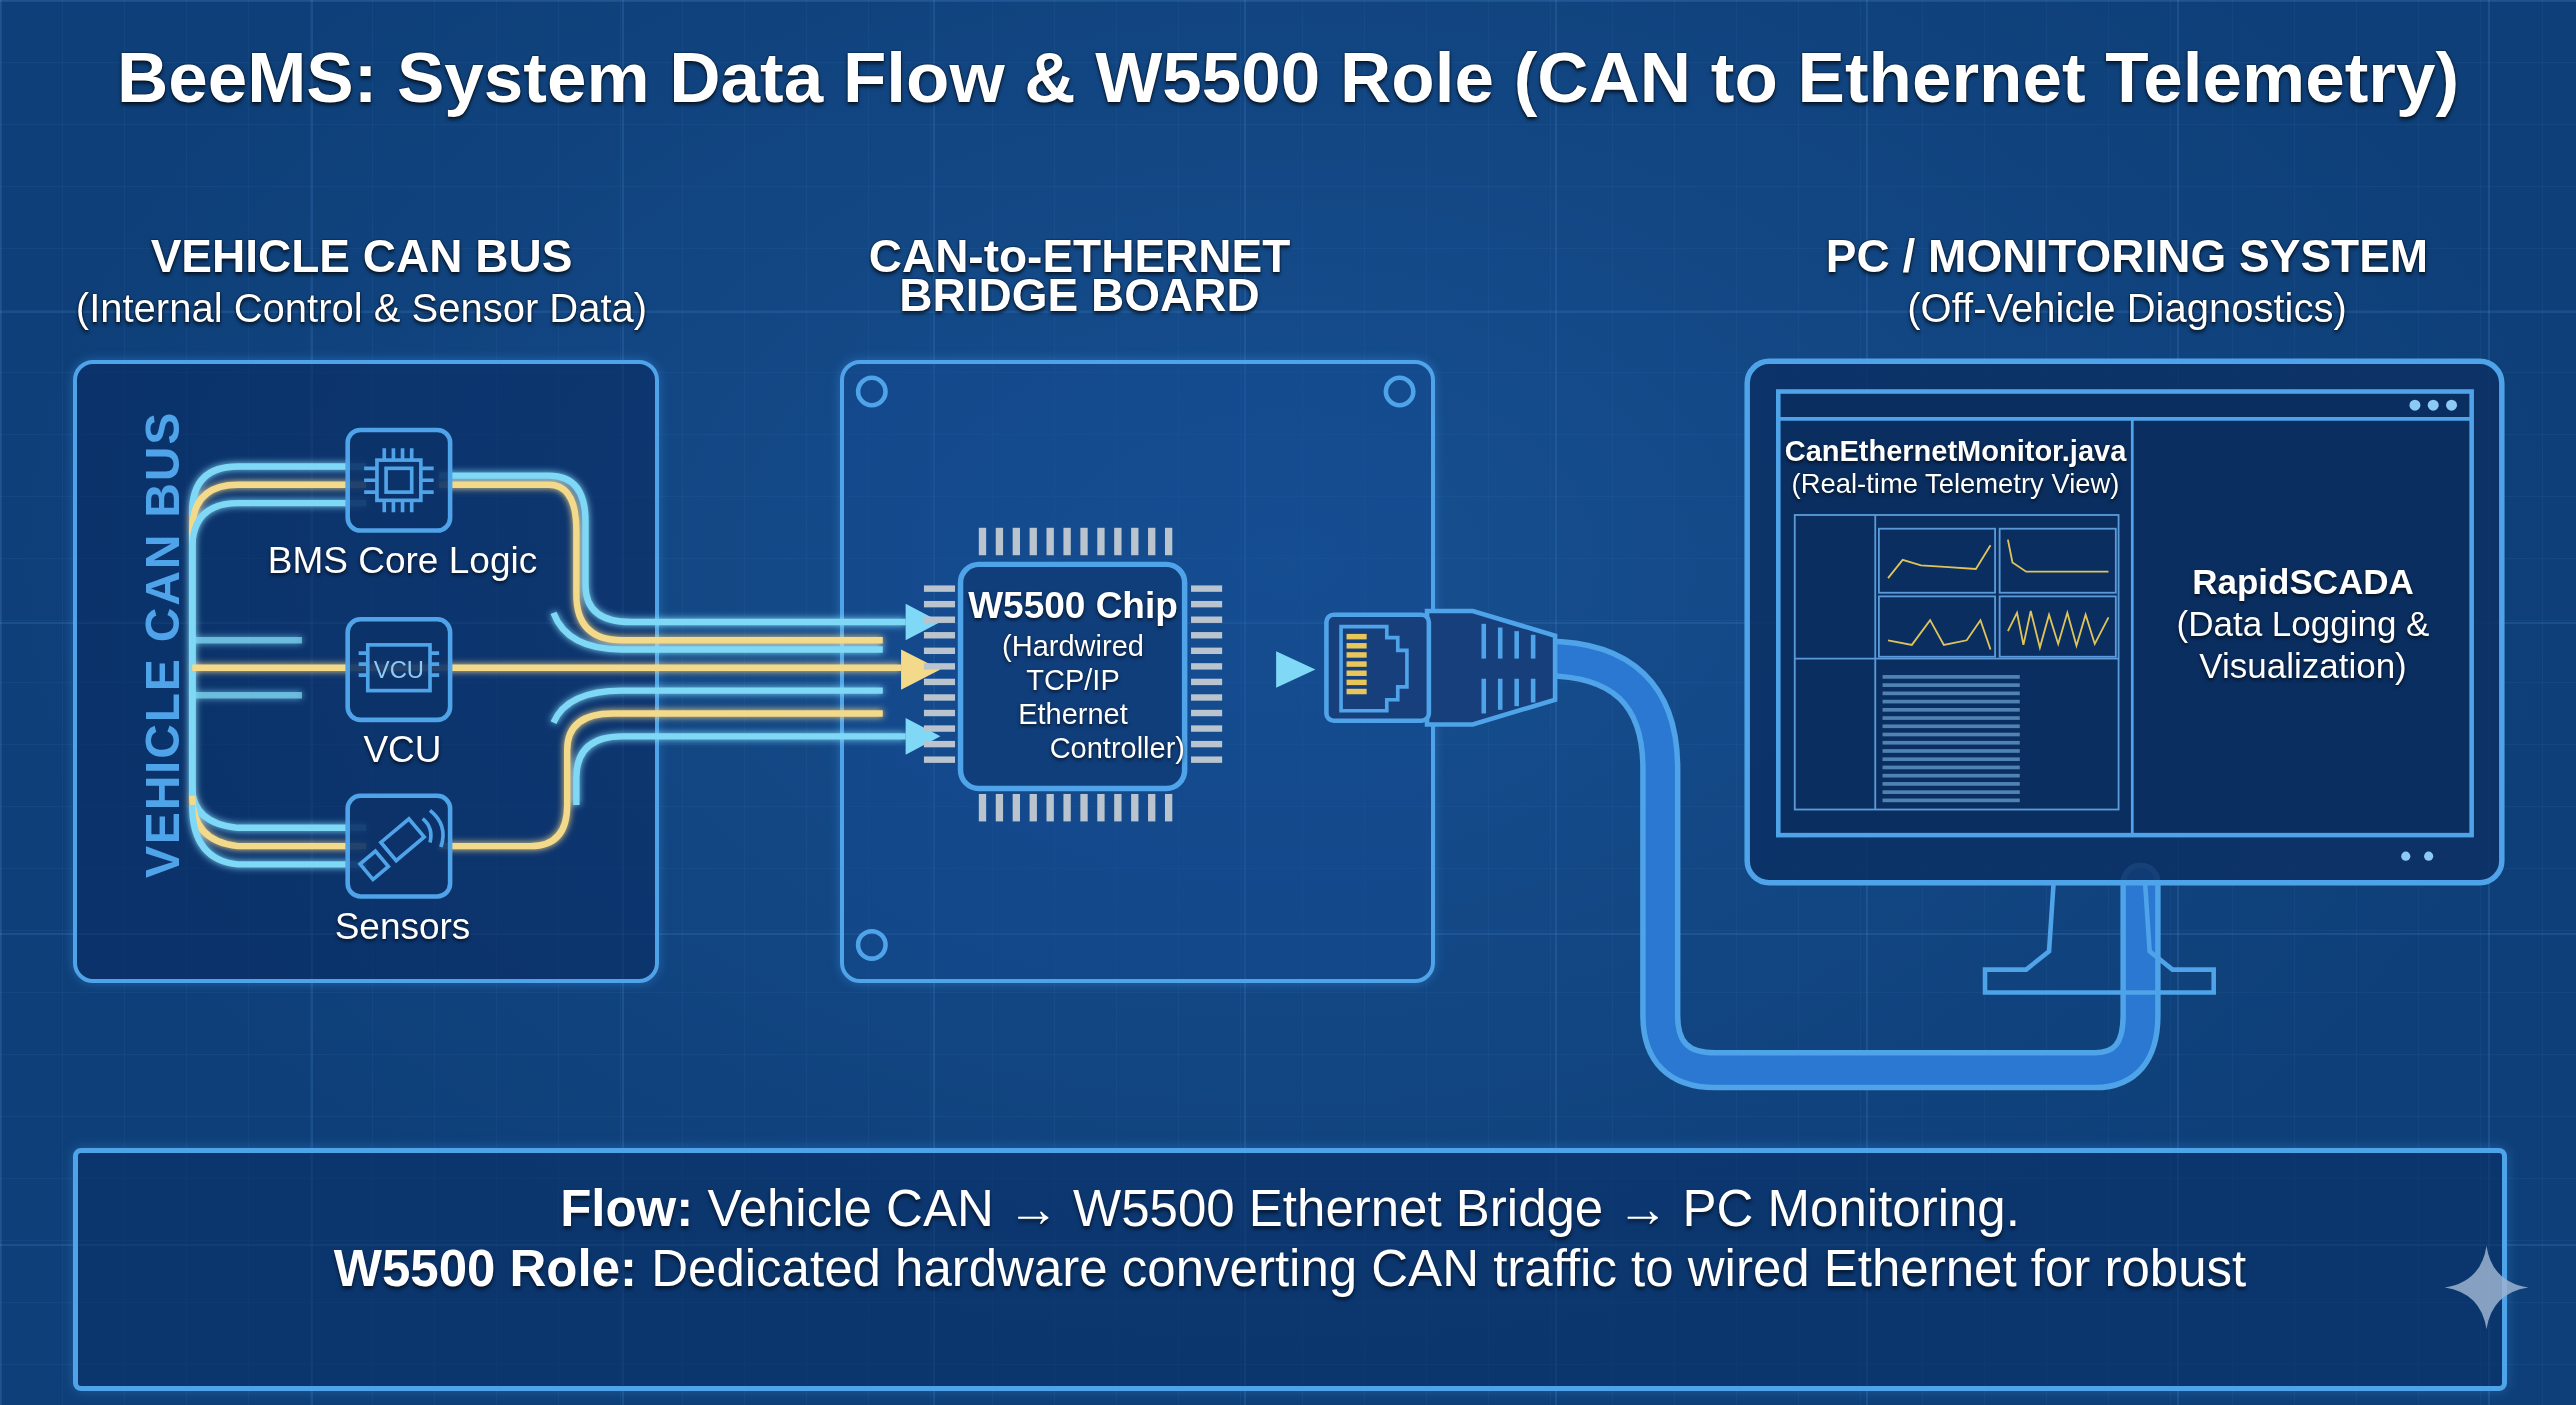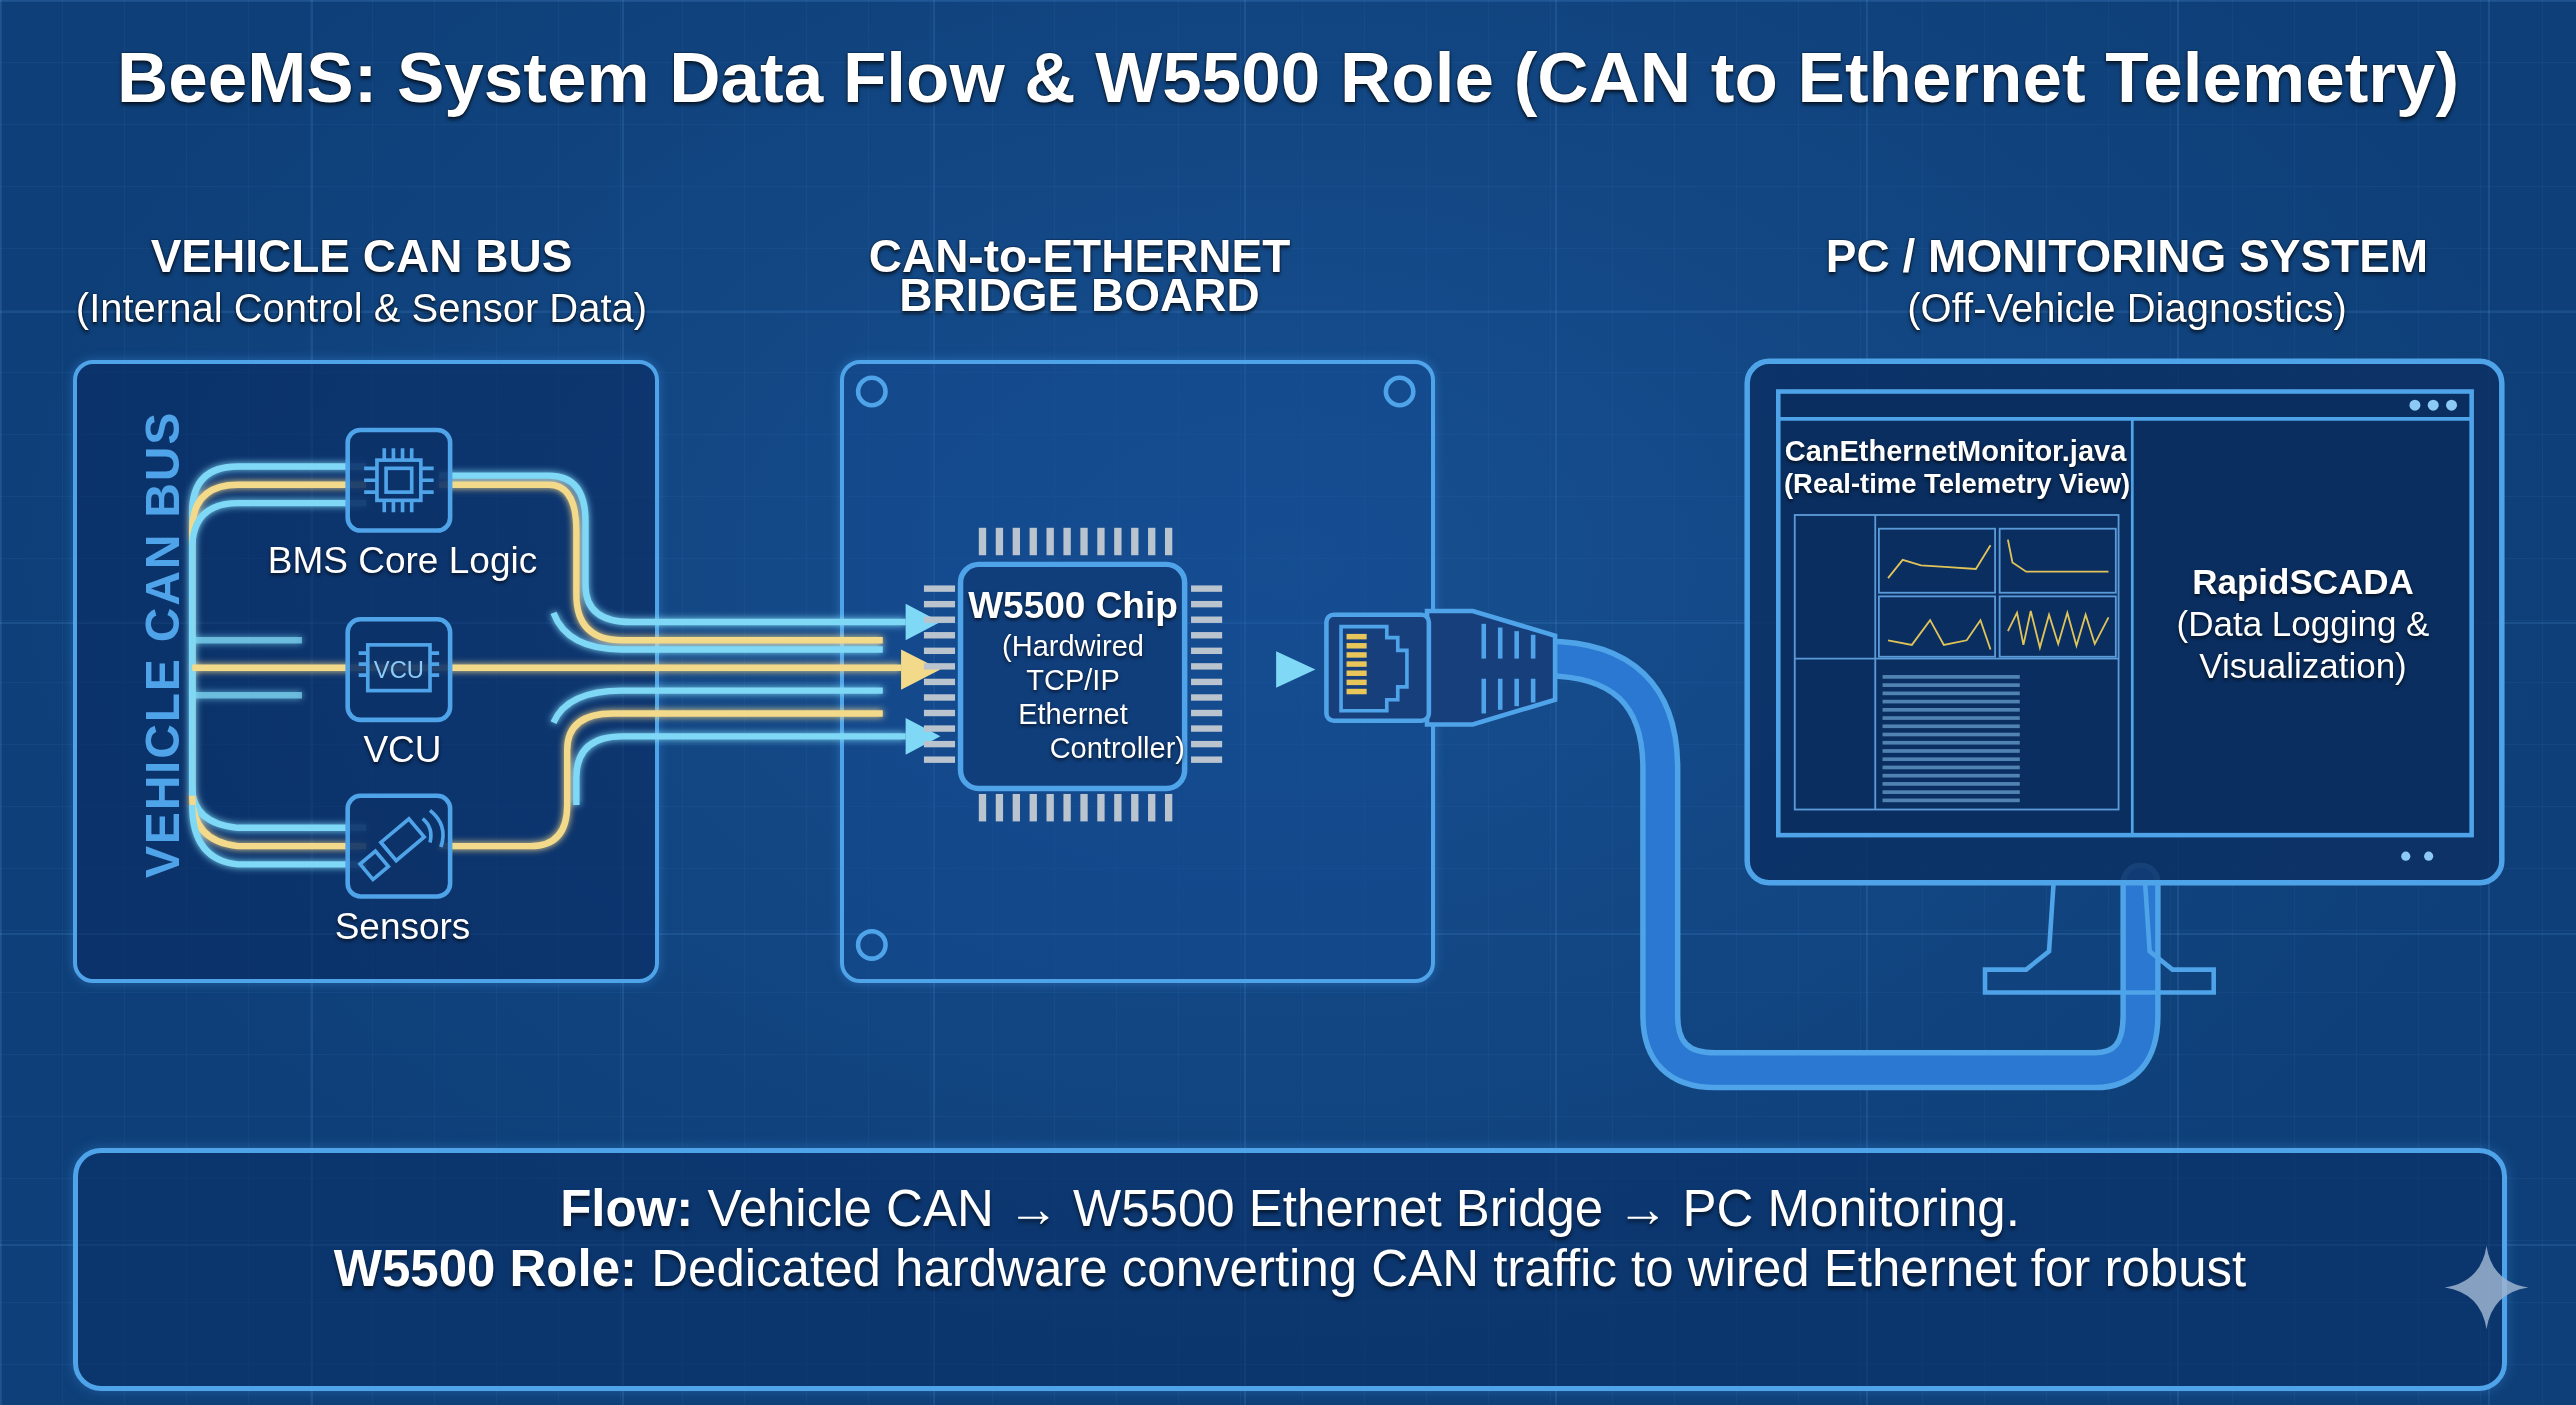--- a/index.html
+++ b/index.html
@@ -15,21 +15,21 @@
       linear-gradient(90deg, rgba(90,150,220,0.07) 0.9px, transparent 0.9px);
     background-size: 100% 100%, 311px 311px, 311px 311px, 62px 62px, 62px 62px;
   }
   .txt { position:absolute; text-align:center; text-shadow:0 2.7px 3.7px rgba(0,0,0,0.6), 0 0 1.8px #000; white-space:nowrap; }
   .title { left:0; width:2576px; top:37px; font-size:71px; font-weight:bold; }
   .sec-h { font-size:46px; font-weight:bold; line-height:55px; }
   .sec-s { font-size:40px; line-height:49px; }
   .panel { position:absolute; border:4.6px solid #4fa3e8; border-radius:20px; box-shadow:0 0 11px rgba(80,170,255,0.35); }
   #diagram { position:absolute; left:0; top:0; }
   .lbl { position:absolute; text-align:center; text-shadow:0 1.8px 3.7px rgba(0,0,0,0.7); white-space:nowrap; }
-  .summary { position:absolute; left:73px; top:1148px; width:2424px; height:233px; border:5.5px solid #4fa3e8; border-radius:28px;
+  .summary { position:absolute; left:73px; top:1148px; width:2424px; height:233px; border:5.5px solid #4fa3e8; border-radius:8px;
     background:rgba(10,45,100,0.55); box-shadow:0 0 12.8px rgba(80,170,255,0.3); }
   .summary p { margin:0; text-align:center; font-size:51px; line-height:60px; text-shadow:0 2.7px 3.7px rgba(0,0,0,0.6); }
   .summary .l1 { margin-top:25.6px; }
   .spark { position:absolute; left:2441px; top:1242px; }
   .vert { position:absolute; left:135px; top:878px; transform:rotate(-90deg); transform-origin:0 0;
     font-size:48px; font-weight:bold; color:#4fa3e8; letter-spacing:1.8px; white-space:nowrap; }
 </style>
 </head>
 <body>
 
@@ -265,21 +265,21 @@
 <div class="lbl" style="left:1500px;width:220px;top:520px;font-size:38px;font-weight:bold;"></div>
 <div class="lbl" style="left:1491px;width:238px;top:562px;font-size:37px;"></div>
 
 <div class="lbl" style="left:961px;width:224px;top:585px;font-size:37px;font-weight:bold;text-align:center;">W5500 Chip</div>
 <div class="lbl" style="left:961px;width:224px;top:629px;font-size:29px;line-height:34px;">(Hardwired</div>
 <div class="lbl" style="left:961px;width:224px;top:663px;font-size:29px;line-height:34px;">TCP/IP</div>
 <div class="lbl" style="left:961px;width:224px;top:697px;font-size:29px;line-height:34px;">Ethernet</div>
 <div class="lbl" style="left:961px;width:224px;top:731px;font-size:29px;line-height:34px;text-align:right;">Controller)</div>
 
 <div class="lbl" style="left:1784px;width:343px;top:435px;font-size:29px;font-weight:bold;">CanEthernetMonitor.java</div>
-<div class="lbl" style="left:1784px;width:343px;top:468px;font-size:27.4px;font-weight:bold;">(Real-time Telemetry View)</div>
+<div class="lbl" style="left:1784px;width:343px;top:468px;font-size:27.4px;">(Real-time Telemetry View)</div>
 <div class="lbl" style="left:2136px;width:334px;top:562px;font-size:35px;font-weight:bold;">RapidSCADA</div>
 <div class="lbl" style="left:2136px;width:334px;top:604px;font-size:35px;">(Data Logging &amp;</div>
 <div class="lbl" style="left:2136px;width:334px;top:646px;font-size:35px;">Visualization)</div>
 
 <div class="summary">
   <p class="l1"><b>Flow:</b><span> Vehicle CAN → W5500 Ethernet Bridge → PC Monitoring.</span></p>
   <p><b>W5500 Role:</b><span> Dedicated hardware converting CAN traffic to wired Ethernet for robust</span></p>
 </div>
 
 <svg class="spark" width="91" height="91" viewBox="0 0 100 100">

